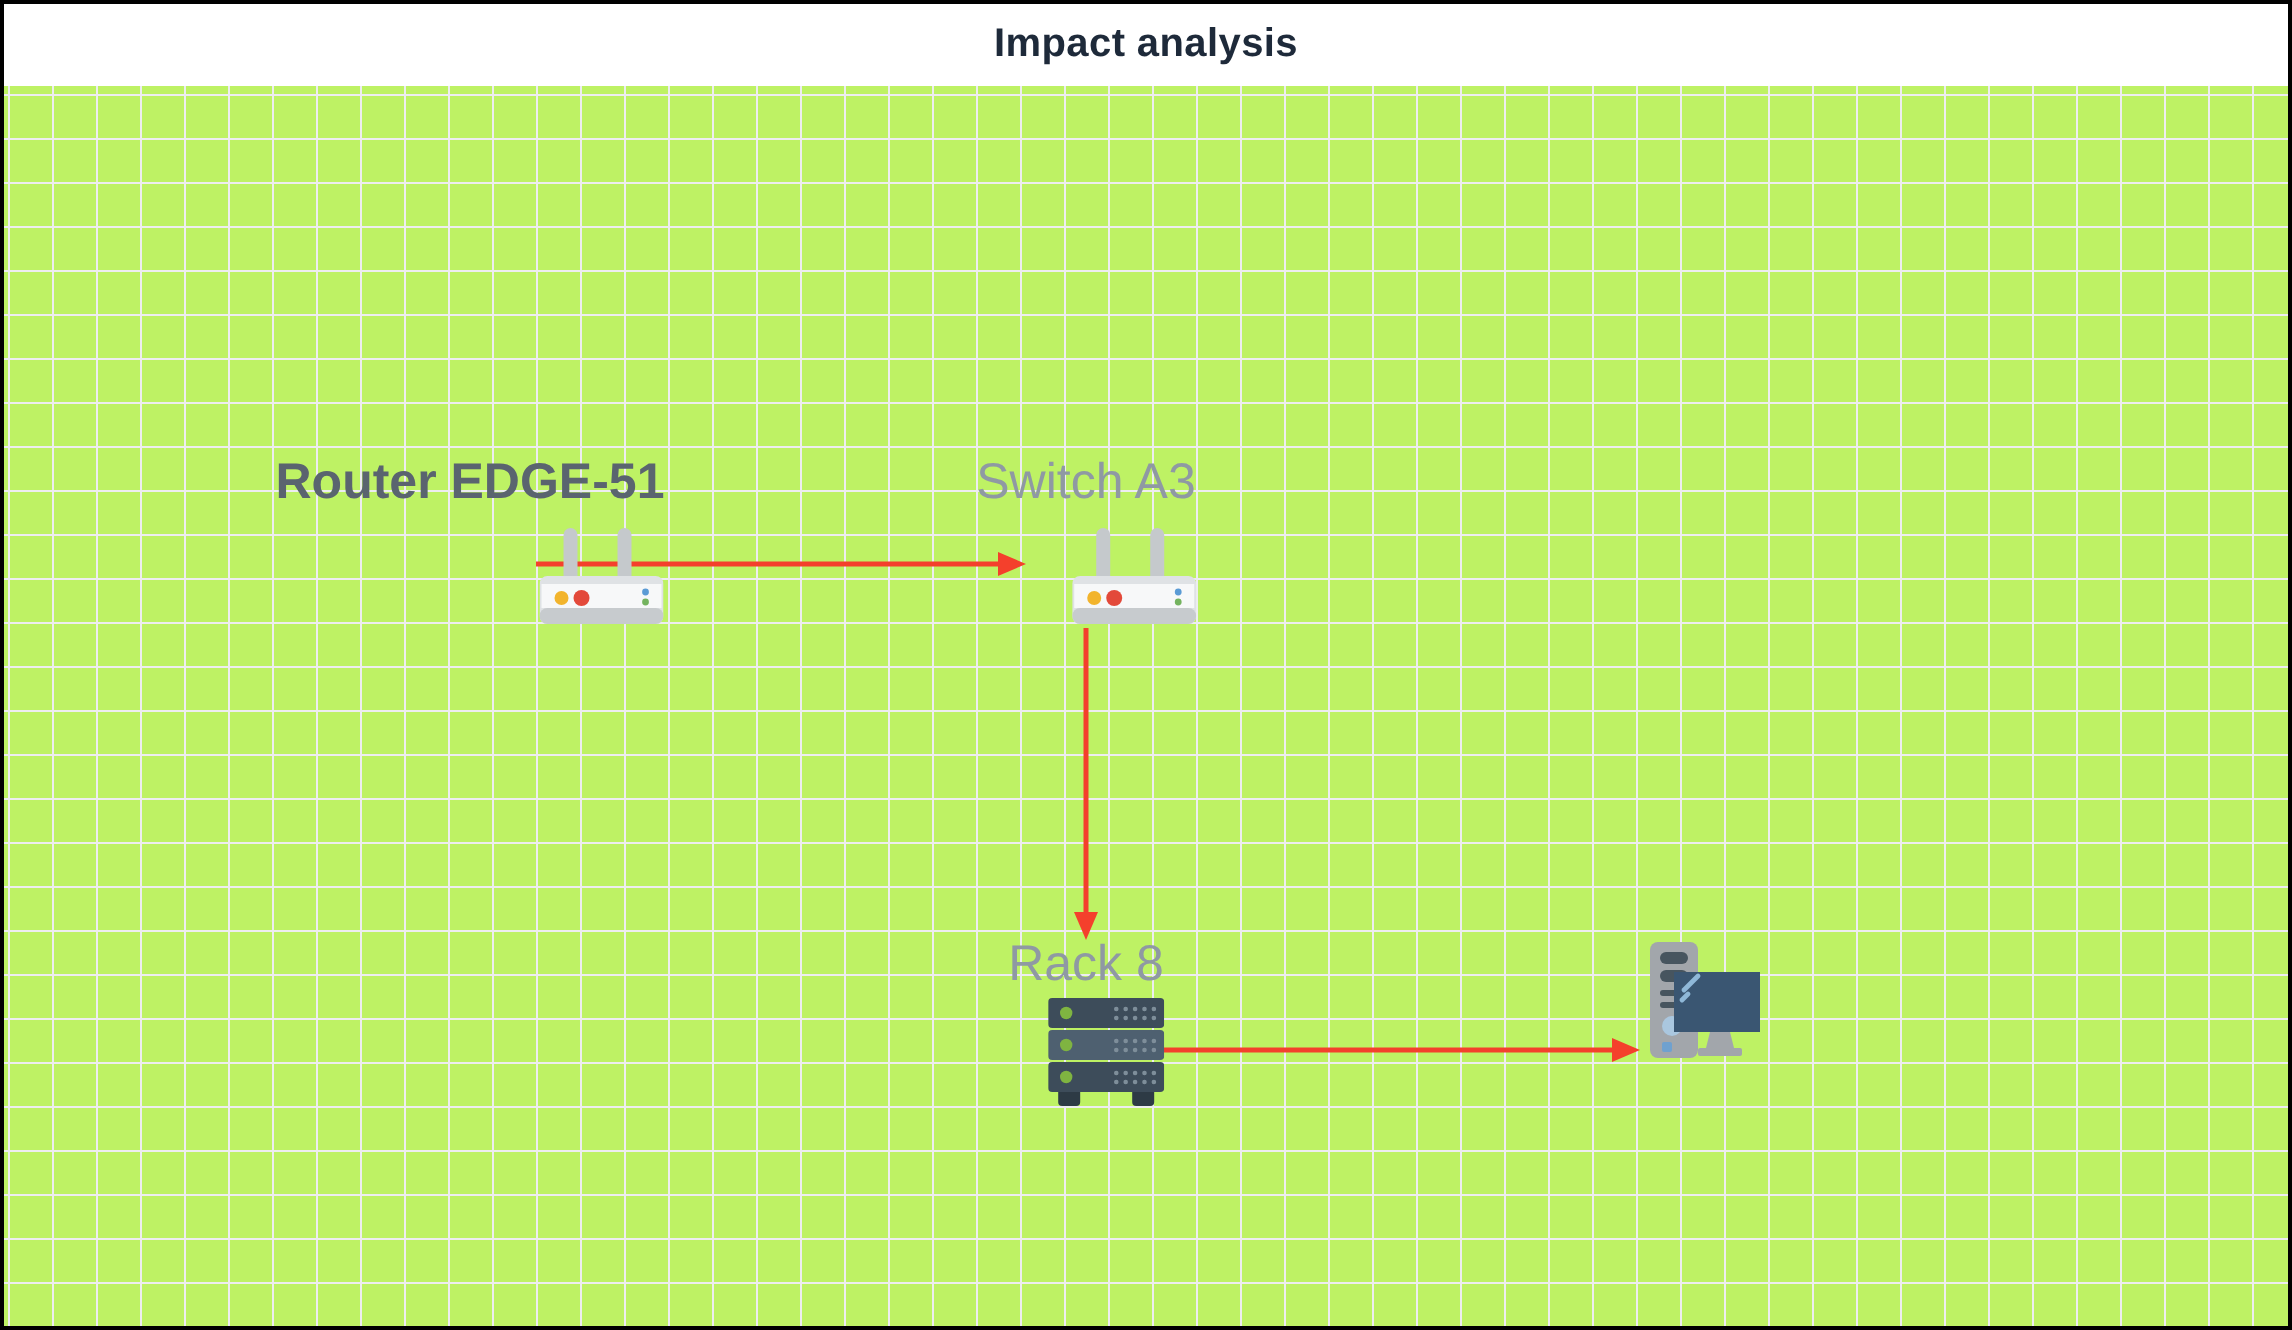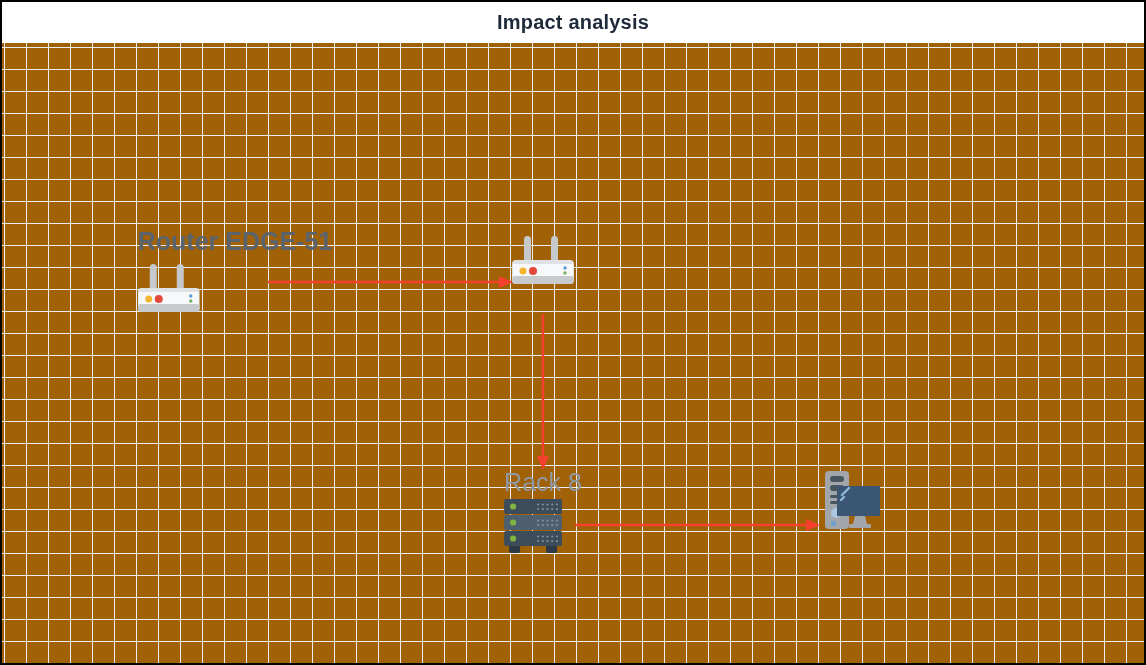--- a/index.html
+++ b/index.html
@@ -9,21 +9,21 @@
     --label-color:#8f99a3;
     --label-start-color:#5a646f;
   }
   *{box-sizing:border-box;}
   html,body{margin:0;padding:0;background:#fff;}
   body{font-family:"Liberation Sans","DejaVu Sans",sans-serif;}
 
   .frame{
     position:relative;
     width:1146px;height:665px;
-    background:#a16207;
+    background:#bef264;
     border:2px solid #000;
     overflow:hidden;
   }
 
   .title-bar{
     position:absolute;top:0;left:0;right:0;height:41px;
     background:#ffffff;
     display:flex;align-items:center;justify-content:center;
     z-index:3;
   }
@@ -45,21 +45,21 @@
 
   .edges{
     position:absolute;top:0;left:0;width:100%;height:100%;
   }
   .edge line{stroke:var(--arrow-color);stroke-width:2.5;}
   .edge polygon{fill:var(--arrow-color);}
 
   .node{
     position:absolute;
     transform:translateX(-50%);
-    display:flex;flex-direction:column;align-items:flex-start;
+    display:flex;flex-direction:column;align-items:flex-end;
     cursor:pointer;
   }
   .node-label{
     font-size:25px;line-height:28px;
     color:var(--label-color);
     white-space:nowrap;
   }
   .node-label.start{
     font-weight:700;
     color:var(--label-start-color);
@@ -102,20 +102,21 @@
         <rect x="0" y="41" width="62" height="8" rx="4" fill="#c7cbce"></rect>
         <rect x="1" y="29" width="60" height="12" fill="#f7f8f9"></rect>
         <circle cx="11" cy="36" r="3.5" fill="#f2b42d"></circle>
         <circle cx="21" cy="36" r="4" fill="#e3493a"></circle>
         <circle cx="53" cy="33" r="1.7" fill="#5b9bd5"></circle>
         <circle cx="53" cy="38" r="1.7" fill="#74b35f"></circle>
       </svg>
     </div>
 
     <div class="node" style="left:541px;top:184px;">
+      <div class="node-label">Switch A3</div>
       <svg class="icon-gap-lg" width="62" height="50" viewBox="0 0 62 50">
         <rect x="12" y="1" width="7" height="29" rx="3.5" fill="#c5c9cc"></rect>
         <rect x="39" y="1" width="7" height="29" rx="3.5" fill="#c5c9cc"></rect>
         <rect x="0" y="25" width="62" height="24" rx="4" fill="#dfe2e5"></rect>
         <rect x="0" y="41" width="62" height="8" rx="4" fill="#c7cbce"></rect>
         <rect x="1" y="29" width="60" height="12" fill="#f7f8f9"></rect>
         <circle cx="11" cy="36" r="3.5" fill="#f2b42d"></circle>
         <circle cx="21" cy="36" r="4" fill="#e3493a"></circle>
         <circle cx="53" cy="33" r="1.7" fill="#5b9bd5"></circle>
         <circle cx="53" cy="38" r="1.7" fill="#74b35f"></circle>

